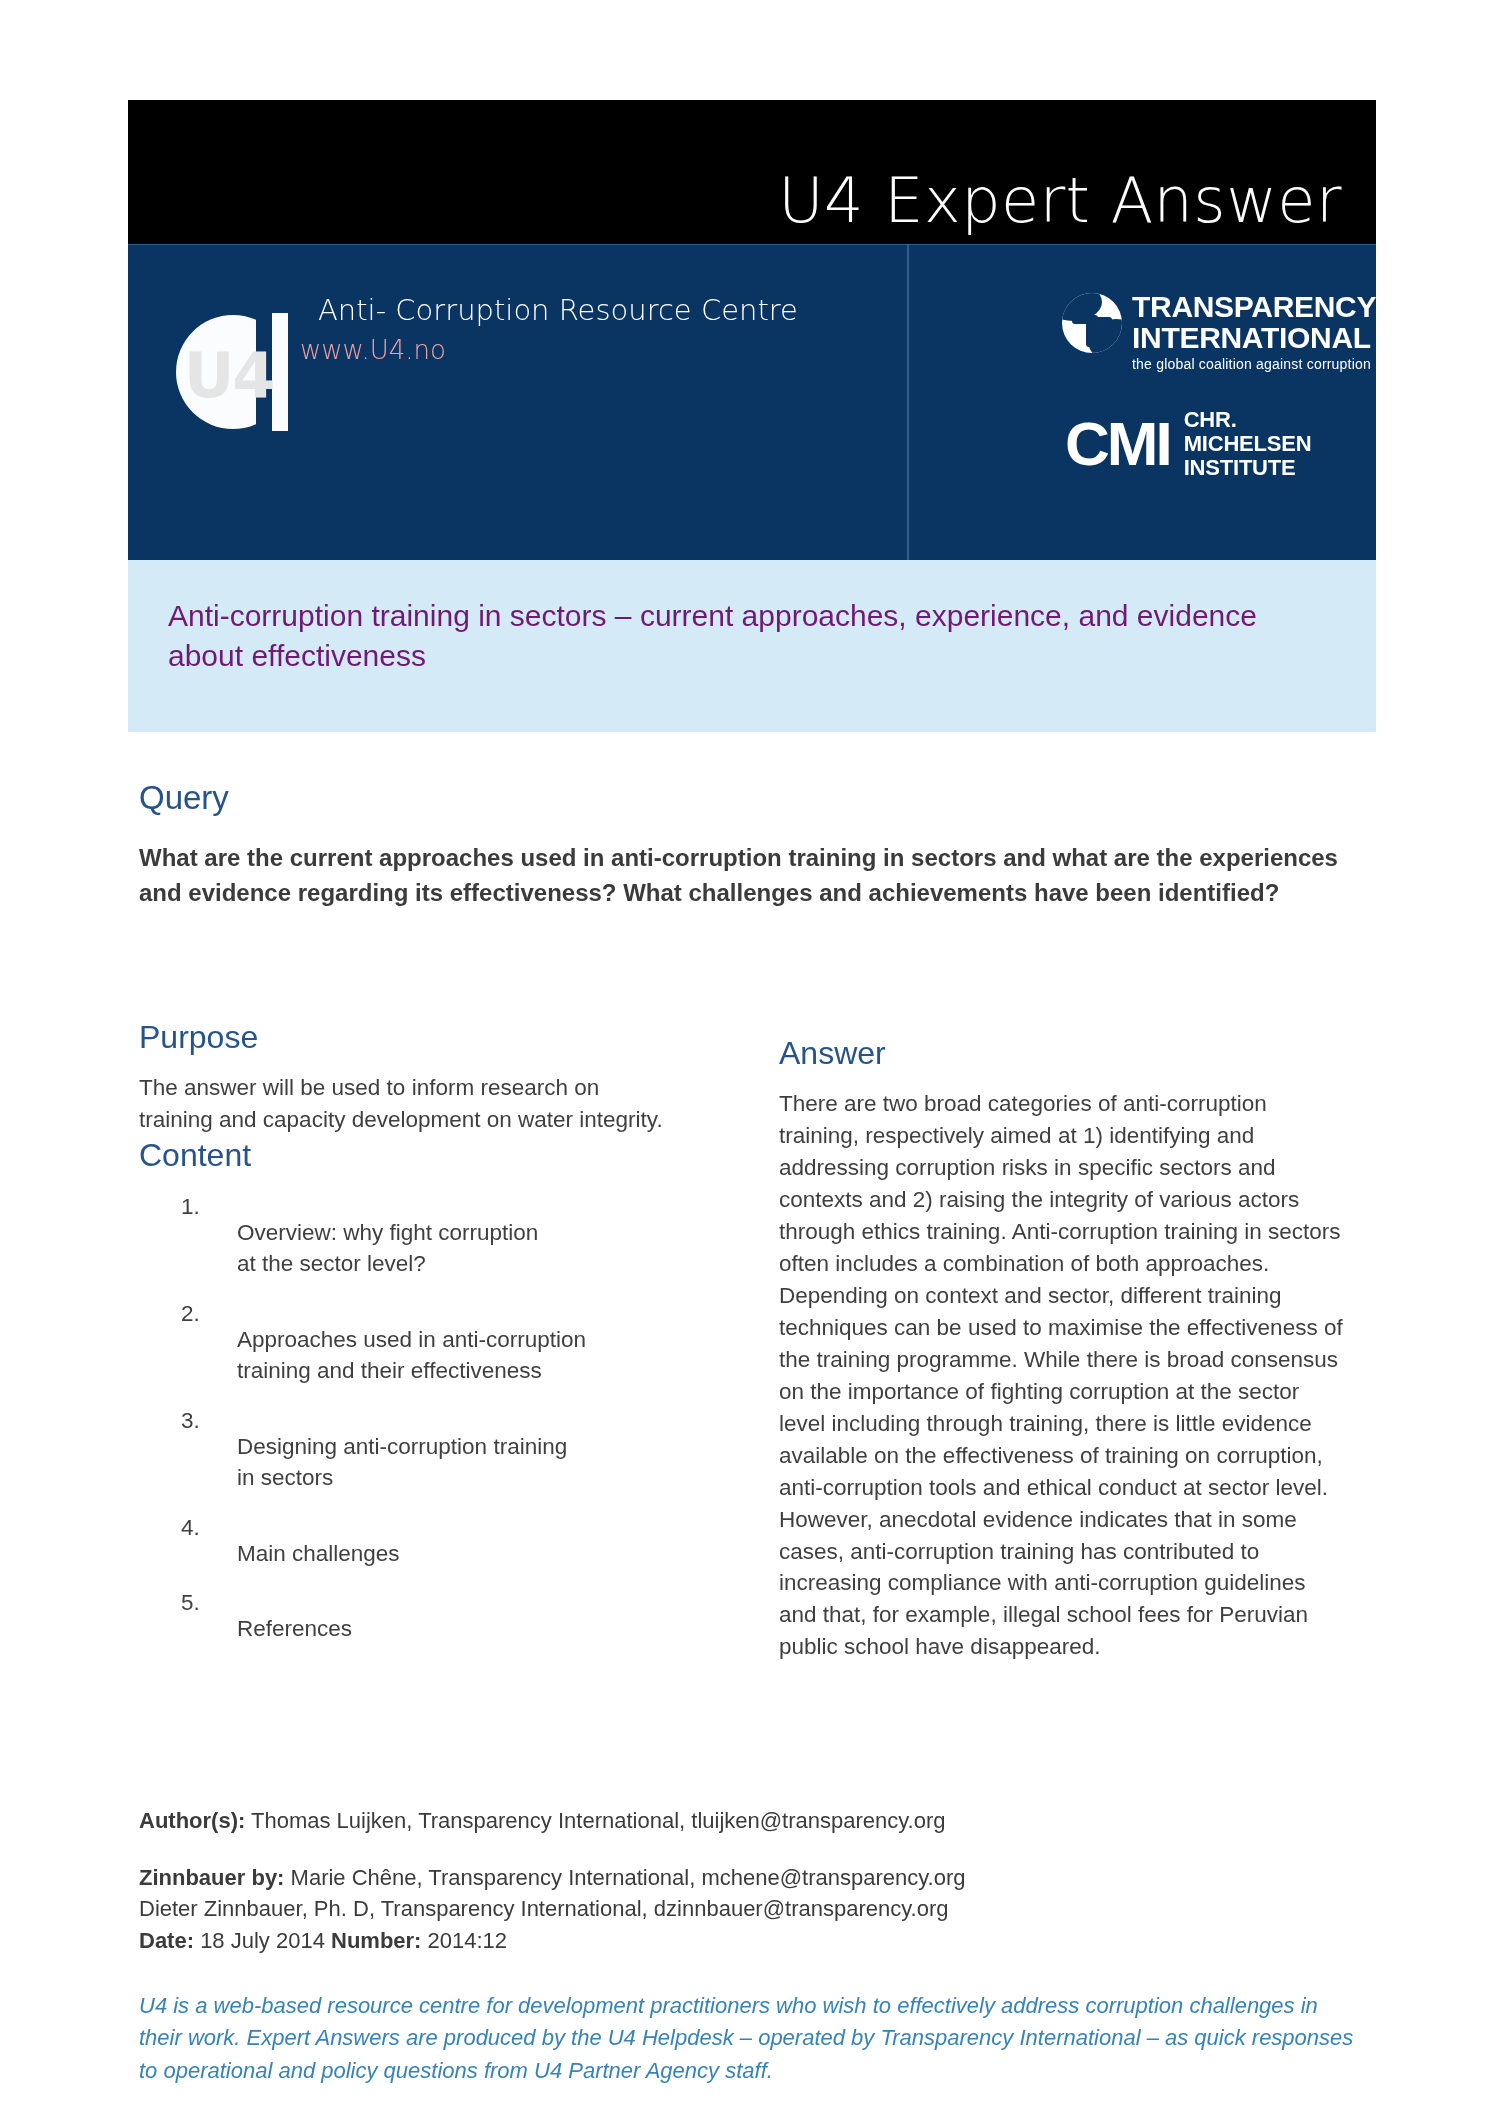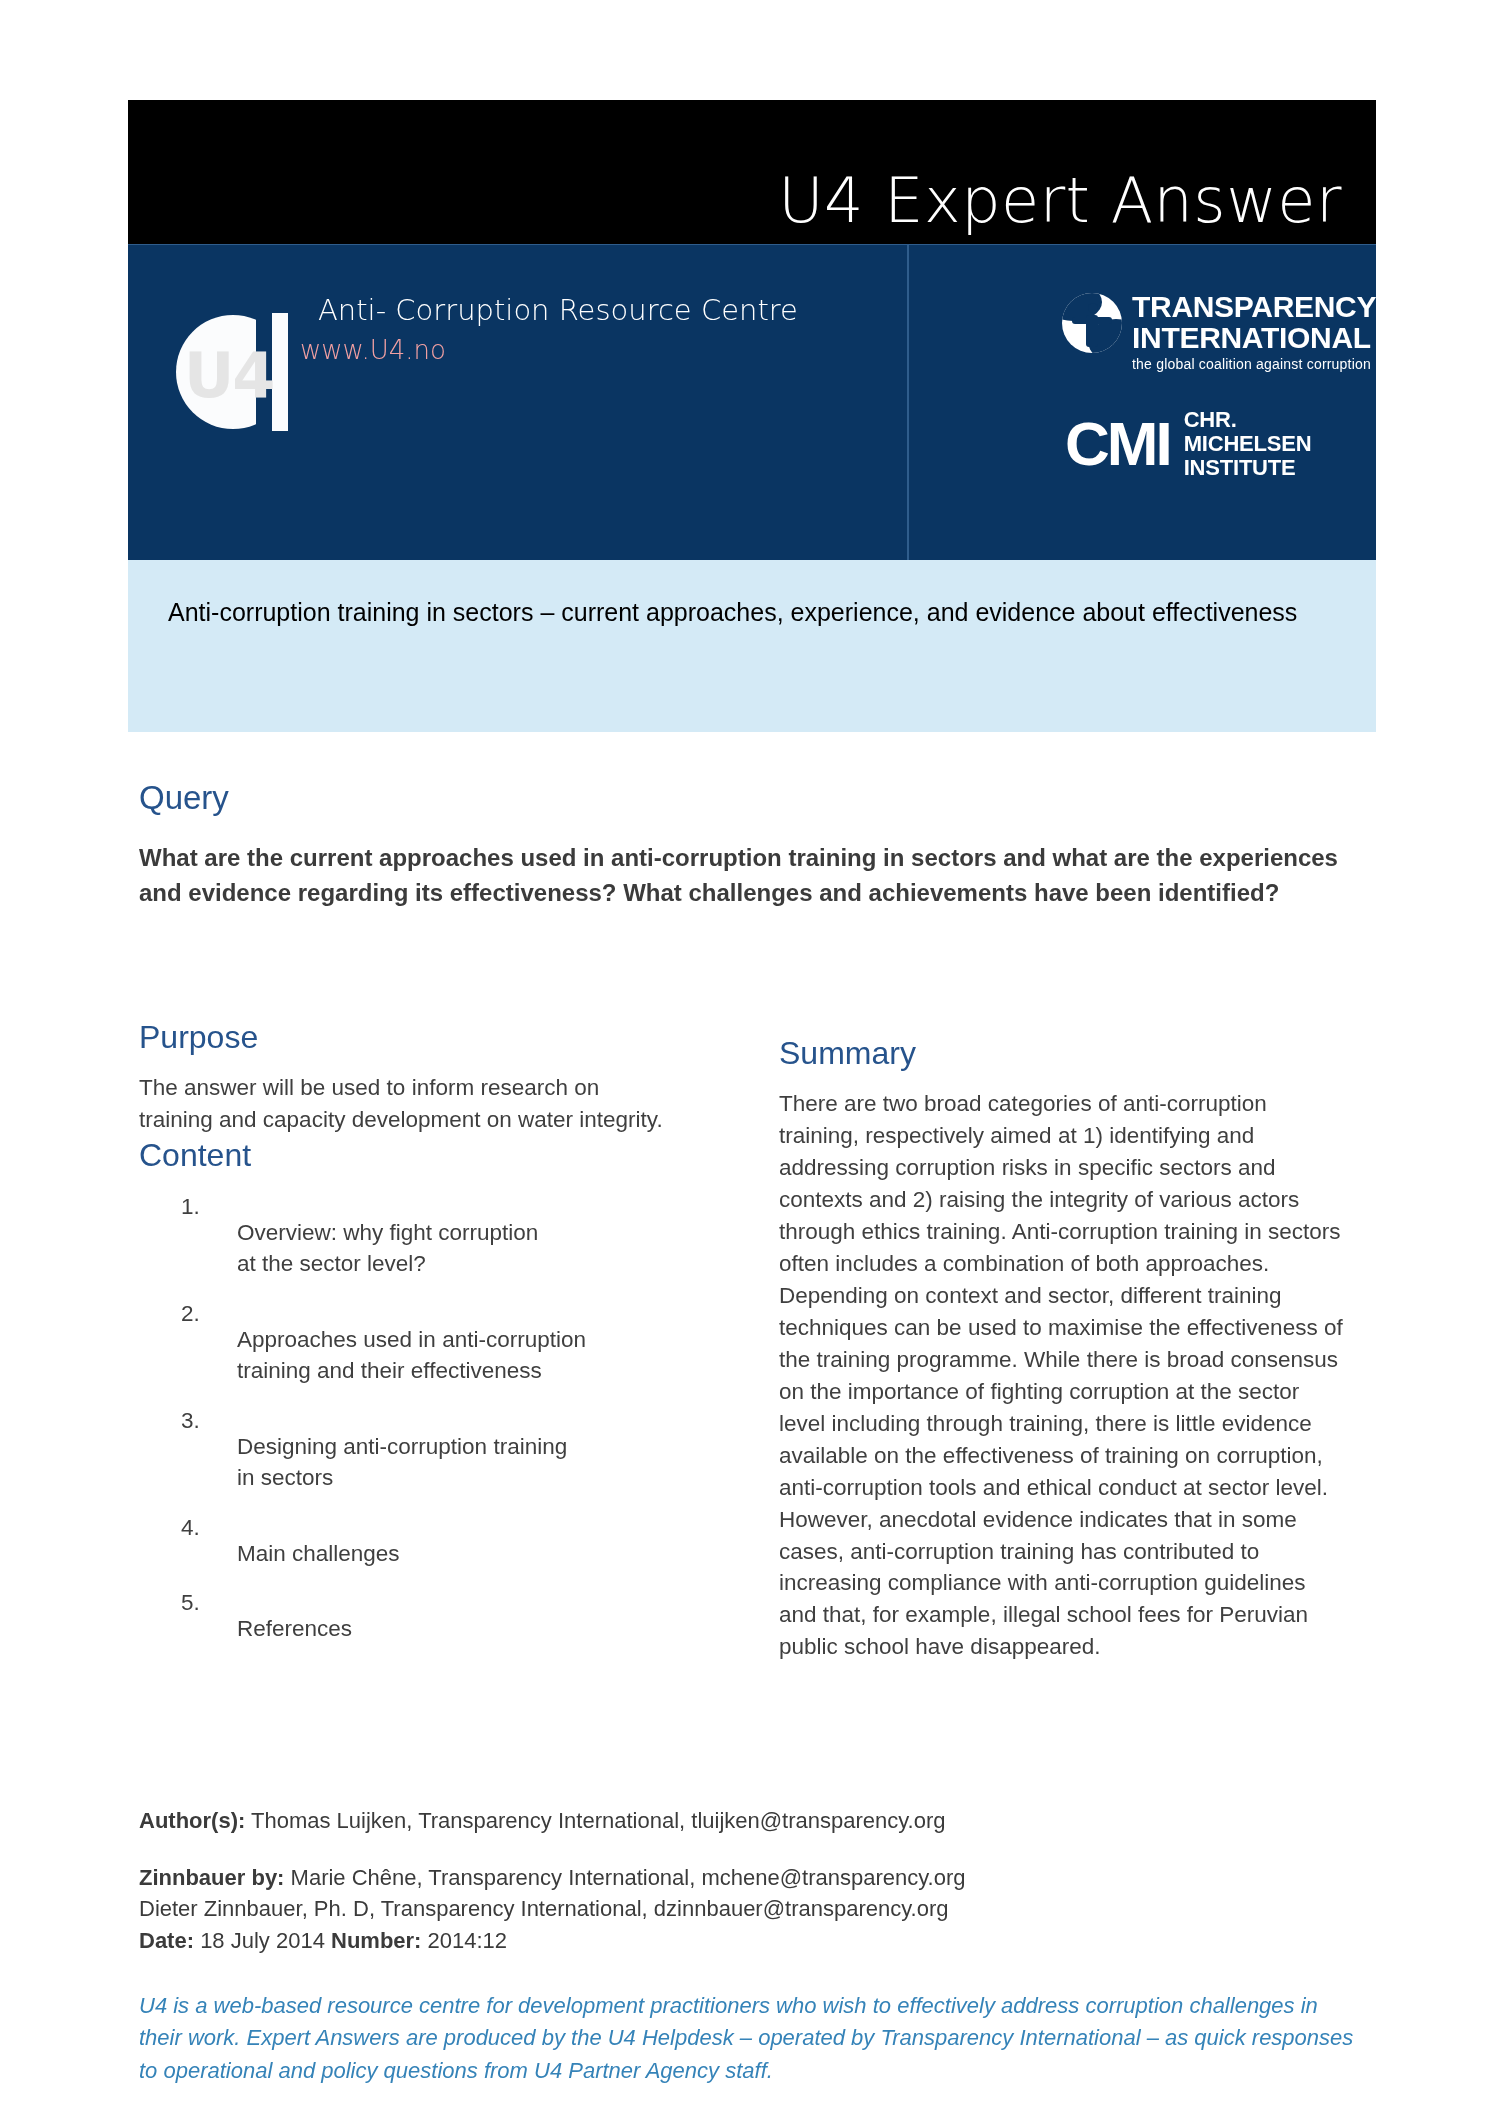--- a/index.html
+++ b/index.html
@@ -247,23 +247,23 @@
     position: absolute;
     left: 128px;
     top: 560px;
     width: 1248px;
     height: 172px;
     background: #d4eaf6;
     box-sizing: border-box;
     padding: 36px 40px 0 40px;
   }
   .doc-title {
-    color: #000000;
-    font-family: "Liberation Sans", sans-serif;
-    font-size: 25px;
+    color: #701a75;
+    font-family: "Liberation Sans", sans-serif;
+    font-size: 30px;
     line-height: 1.32;
     font-weight: 400;
   }
 
   
   .content-area {
     position: absolute;
     left: 139px;
     top: 778px;
     width: 1232px;
@@ -473,21 +473,21 @@
             <span class="txt">Main challenges</span>
           </li>
           <li>
             <span class="num">5.</span>
             <span class="txt">References</span>
           </li>
         </ol>
       </div>
 
       <div class="col-right">
-        <h2 class="col-heading">Summary</h2>
+        <h2 class="col-heading">Answer</h2>
         <p class="body-text summary-text">There are two broad categories of anti-corruption training, respectively aimed at 1) identifying and addressing corruption risks in specific sectors and contexts and 2) raising the integrity of various actors through ethics training. Anti-corruption training in sectors often includes a combination of both approaches. Depending on context and sector, different training techniques can be used to maximise the effectiveness of the training programme. While there is broad consensus on the importance of fighting corruption at the sector level including through training, there is little evidence available on the effectiveness of training on corruption, anti-corruption tools and ethical conduct at sector level. However, anecdotal evidence indicates that in some cases, anti-corruption training has contributed to increasing compliance with anti-corruption guidelines and that, for example, illegal school fees for Peruvian public school have disappeared.</p>
       </div>
 
     </div>
   </div>
 
   <div class="footer">
 
     <p><b>Author(s):</b><span> Thomas Luijken, Transparency International, tluijken@transparency.org</span></p>
 

